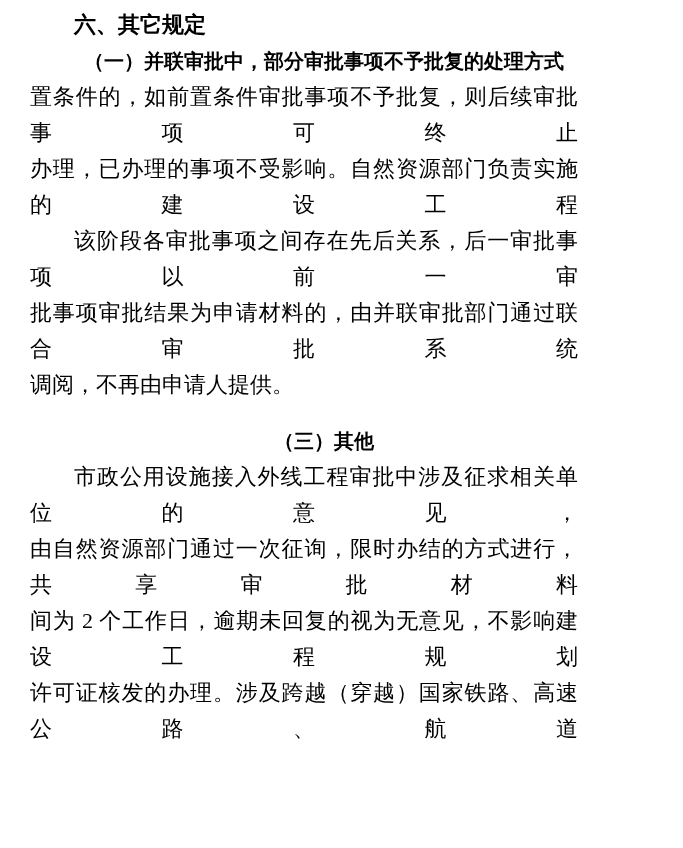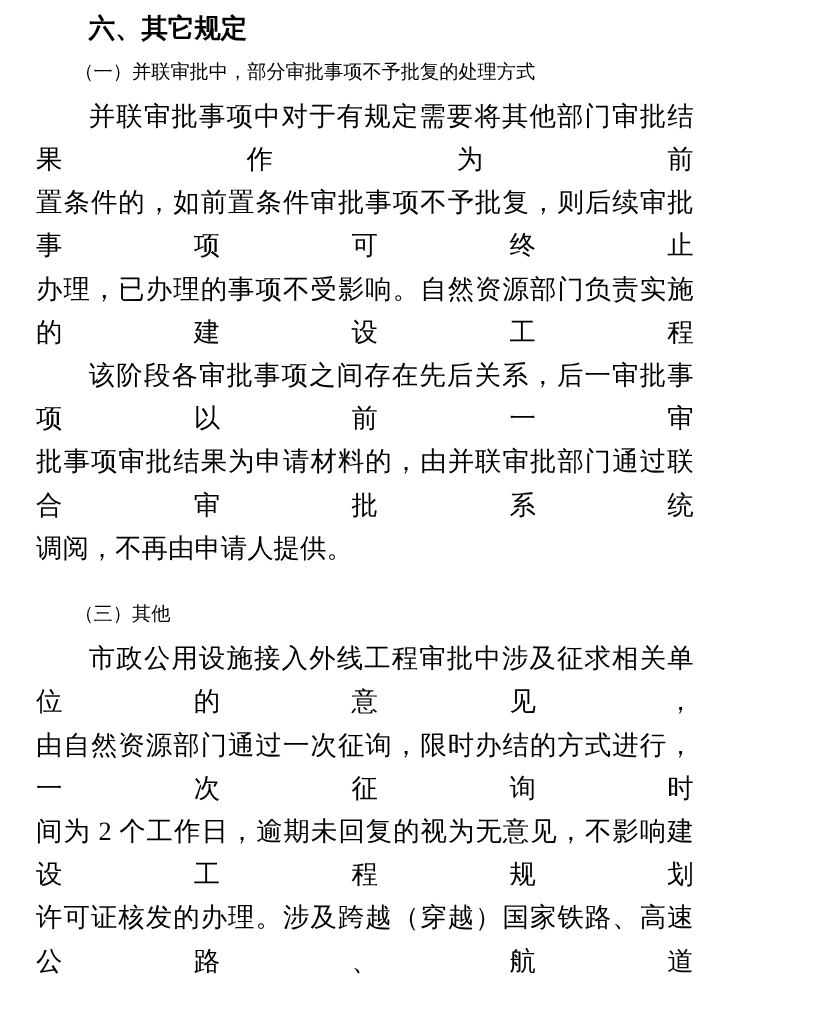--- a/index.html
+++ b/index.html
@@ -37,46 +37,46 @@
     margin: 0;
     font-size: 22px;
     line-height: 36px;
     font-weight: bold;
     text-indent: 2em;
     font-family: "DejaVu Sans", "Liberation Sans", sans-serif;
   }
   
   .hd2 {
     margin: 0;
-    font-size: 16px;
+    font-size: 20px;
     line-height: 36px;
-    font-weight: normal;
+    font-weight: bold;
     text-indent: 2em;
     font-family: "Liberation Serif", "DejaVu Serif", serif;
+    text-align: center;
   }
   .mt7 { margin-top: 7px; }
   .mt8 { margin-top: 20px; }
 </style>
 </head>
 <body>
 
 <div class="page">
   <div class="content">
 
     <p class="hd1">六、其它规定</p>
 
     <p class="hd2">（一）并联审批中，部分审批事项不予批复的处理方式</p>
-    <p class="ln ind just">并联审批事项中对于有规定需要将其他部门审批结果作为前</p>
     <p class="ln just">置条件的，如前置条件审批事项不予批复，则后续审批事项可终止</p>
     <p class="ln just">办理，已办理的事项不受影响。自然资源部门负责实施的建设工程</p>
 
     <p class="ln ind just">该阶段各审批事项之间存在先后关系，后一审批事项以前一审</p>
     <p class="ln just">批事项审批结果为申请材料的，由并联审批部门通过联合审批系统</p>
     <p class="ln">调阅，不再由申请人提供。</p>
 
     <p class="hd2 mt8">（三）其他</p>
     <p class="ln ind just">市政公用设施接入外线工程审批中涉及征求相关单位的意见，</p>
-    <p class="ln just">由自然资源部门通过一次征询，限时办结的方式进行，一次征询时</p>
+    <p class="ln just">由自然资源部门通过一次征询，限时办结的方式进行，共享审批材料</p>
     <p class="ln just">间为 2 个工作日，逾期未回复的视为无意见，不影响建设工程规划</p>
     <p class="ln just">许可证核发的办理。涉及跨越（穿越）国家铁路、高速公路、航道</p>
 
   </div>
 </div>
 
 </body></html>

